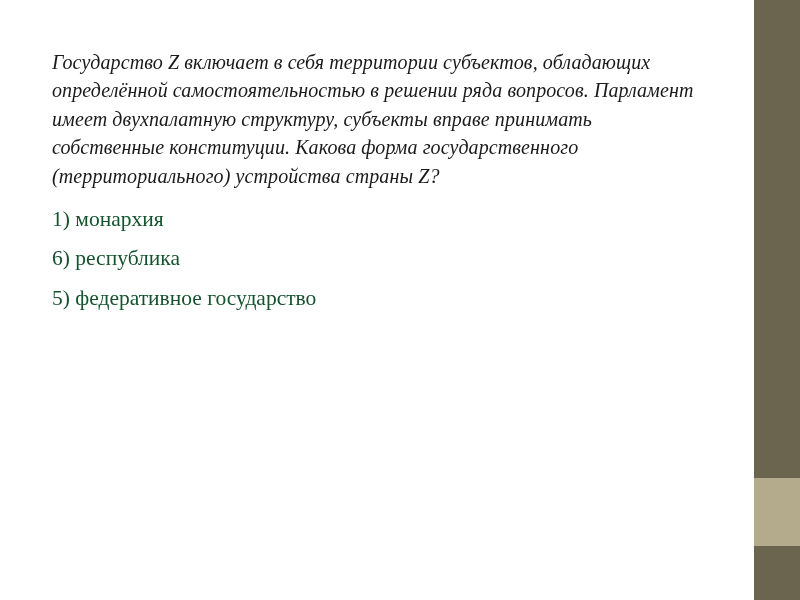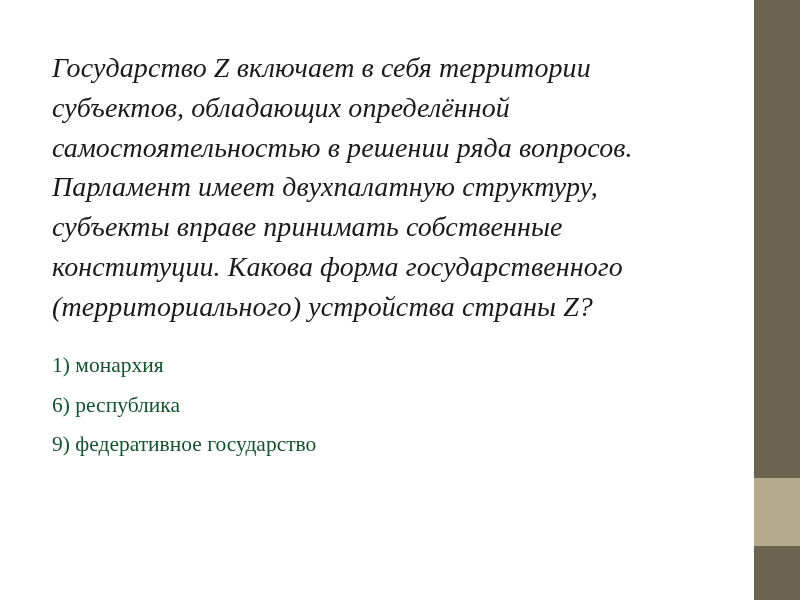--- a/index.html
+++ b/index.html
@@ -39,24 +39,24 @@
 
   .content {
     position: absolute;
     left: 52px;
     top: 48px;
     width: 648px;
   }
   .question {
     font-family: "Liberation Serif", serif;
     font-style: italic;
-    font-size: 28px;
+    font-size: 20px;
     line-height: 1.42;
     color: #1a1a1a;
-    margin: 0 0 26px 0;
+    margin: 0 0 16px 0;
     letter-spacing: 0.1px;
   }
   .options {
     list-style: none;
     margin: 0;
     padding: 0;
   }
   .option {
     font-family: "Liberation Serif", serif;
     font-size: 21.5px;
@@ -76,17 +76,17 @@
     <div class="deco-block deco-2"></div>
     <div class="deco-block deco-3"></div>
   </div>
 
   <div class="content">
     <p class="question">Государство Z включает в себя территории субъектов, обладающих определённой самостоятельностью в решении ряда вопросов. Парламент имеет двухпалатную структуру, субъекты вправе принимать собственные конституции. Какова форма государственного (территориального) устройства страны Z?</p>
 
     <ul class="options">
       <li class="option">1) монархия</li>
       <li class="option">6) республика</li>
-      <li class="option">9) федеративное государство</li>
+      <li class="option">5) федеративное государство</li>
     </ul>
   </div>
 
 </div>
 
 </body></html>

